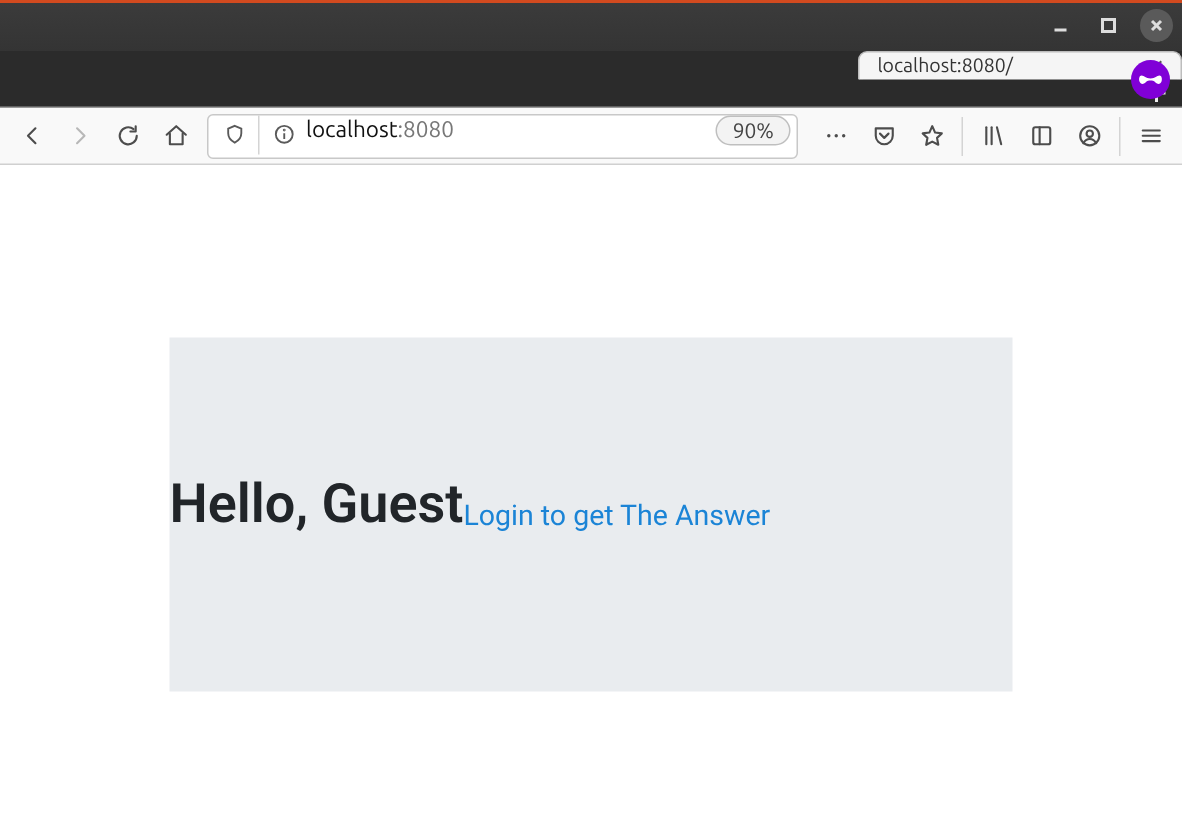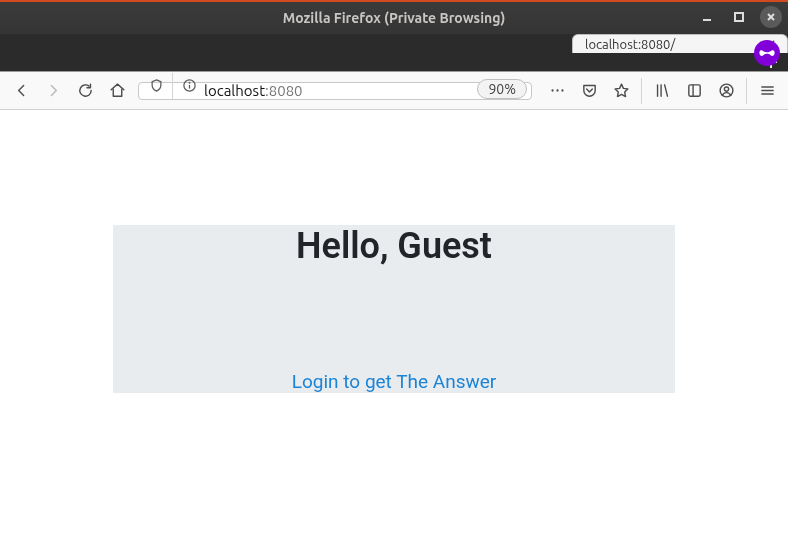--- a/index.html
+++ b/index.html
@@ -47,49 +47,48 @@
   }
   .tb-btn {
     width: 30px; height: 30px; border-radius: 4px;
     display: flex; align-items: center; justify-content: center;
     color: #4d4d4d;
   }
   .tb-btn.disabled { color: #b8b8b8; }
   .tb-btn svg { width: 17px; height: 17px; stroke: currentColor; stroke-width: 2; fill: none; stroke-linecap: round; stroke-linejoin: round; }
   .t-sep { width: 1px; height: 26px; background: #d4d4d4; margin: 0 3px; }
   .urlbar {
-    flex: 1; height: 18px; border: 1px solid #c8c8c8; border-radius: 4px;
-    background: #fff; display: flex; align-items: flex-end; padding: 0 4px;
+    flex: 1; height: 30px; border: 1px solid #c8c8c8; border-radius: 4px;
+    background: #fff; display: flex; align-items: flex-start; padding: 0 4px;
     margin: 0 4px;
   }
   .urlslot { width: 26px; height: 26px; display: flex; align-items: center; justify-content: center; color: #5a5a5a; }
   .urlslot svg { width: 15px; height: 15px; stroke: currentColor; stroke-width: 2; fill: none; }
   .urltext { flex: 1; font-size: 15px; color: #777; padding-left: 2px; white-space: nowrap; }
   .urltext .strong { color: #111; }
   .zoom-pill {
     border: 1px solid #bfbfbf; border-radius: 11px; font-size: 14px;
     padding: 1px 10px; color: #444; margin-left: 6px; background:#f3f3f3;
   }
   .right-cluster { display: flex; align-items: center; gap: 2px; padding-left: 4px; }
   
   .viewport { width: 100%; height: calc(558px - 34px - 38px - 38px); background: #fff; overflow: auto; }
   .card {
-    margin: 115px auto 0 auto; width: 562px; height: 168px;
-    background: #e9ecef; display: flex; flex-direction: column;
-    align-items: center; justify-content: space-between;
+    margin: 115px auto 0 auto; width: 562px; height: 236px;
+    background: #e9ecef; display: flex; flex-direction: row;
+    align-items: center; justify-content: flex-start;
     font-family: -apple-system, "Segoe UI", Roboto, "Helvetica Neue", Arial, sans-serif;
   }
   .card h1 { font-size: 36px; font-weight: 600; color: #212529; margin-bottom: 14px; }
   .card a.login { font-size: 19px; color: #1b84d6; text-decoration: none; }
 </style>
 </head>
 <body>
 
 <div class="titlebar">
-  <span>Mozilla Firefox (Private Browsing)</span>
   <div class="win-controls">
     <div class="win-btn">
       <svg viewBox="0 0 12 12">
           <line x1="2" y1="9" x2="10" y2="9"></line>
         </svg>
     </div>
     <div class="win-btn">
       <svg viewBox="0 0 12 12">
           <rect x="2" y="2" width="8" height="8"></rect>
         </svg>

